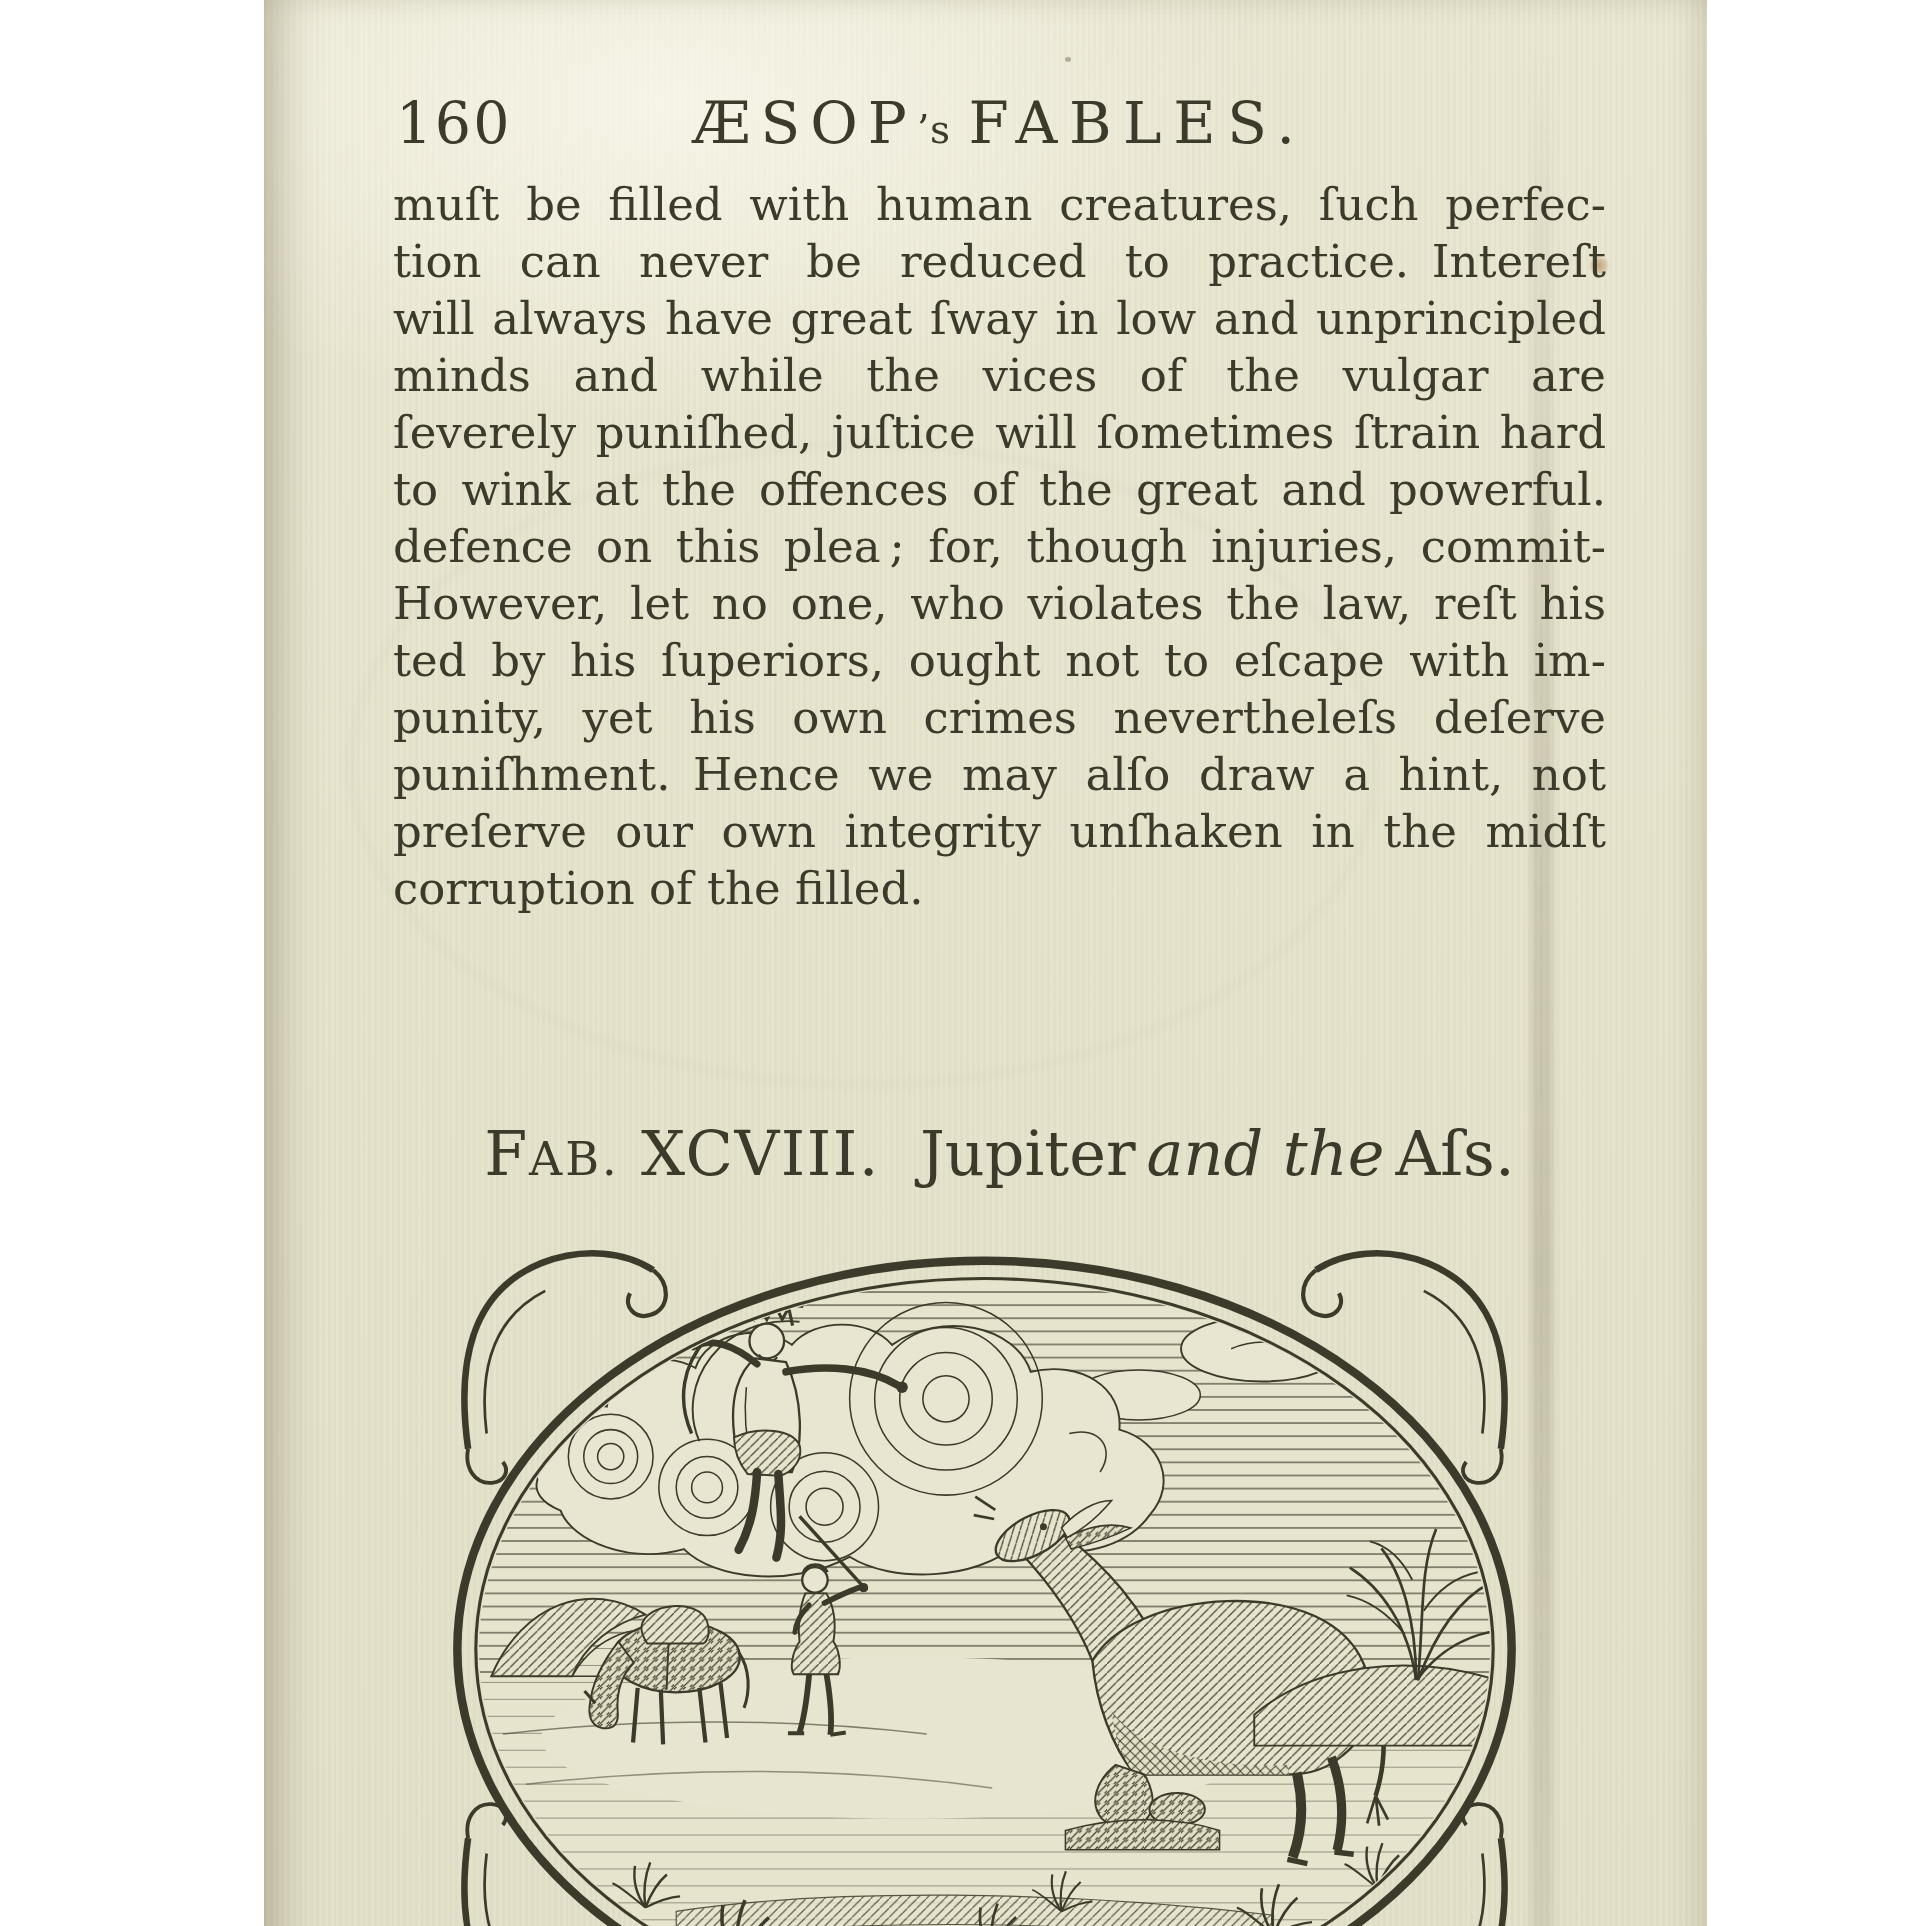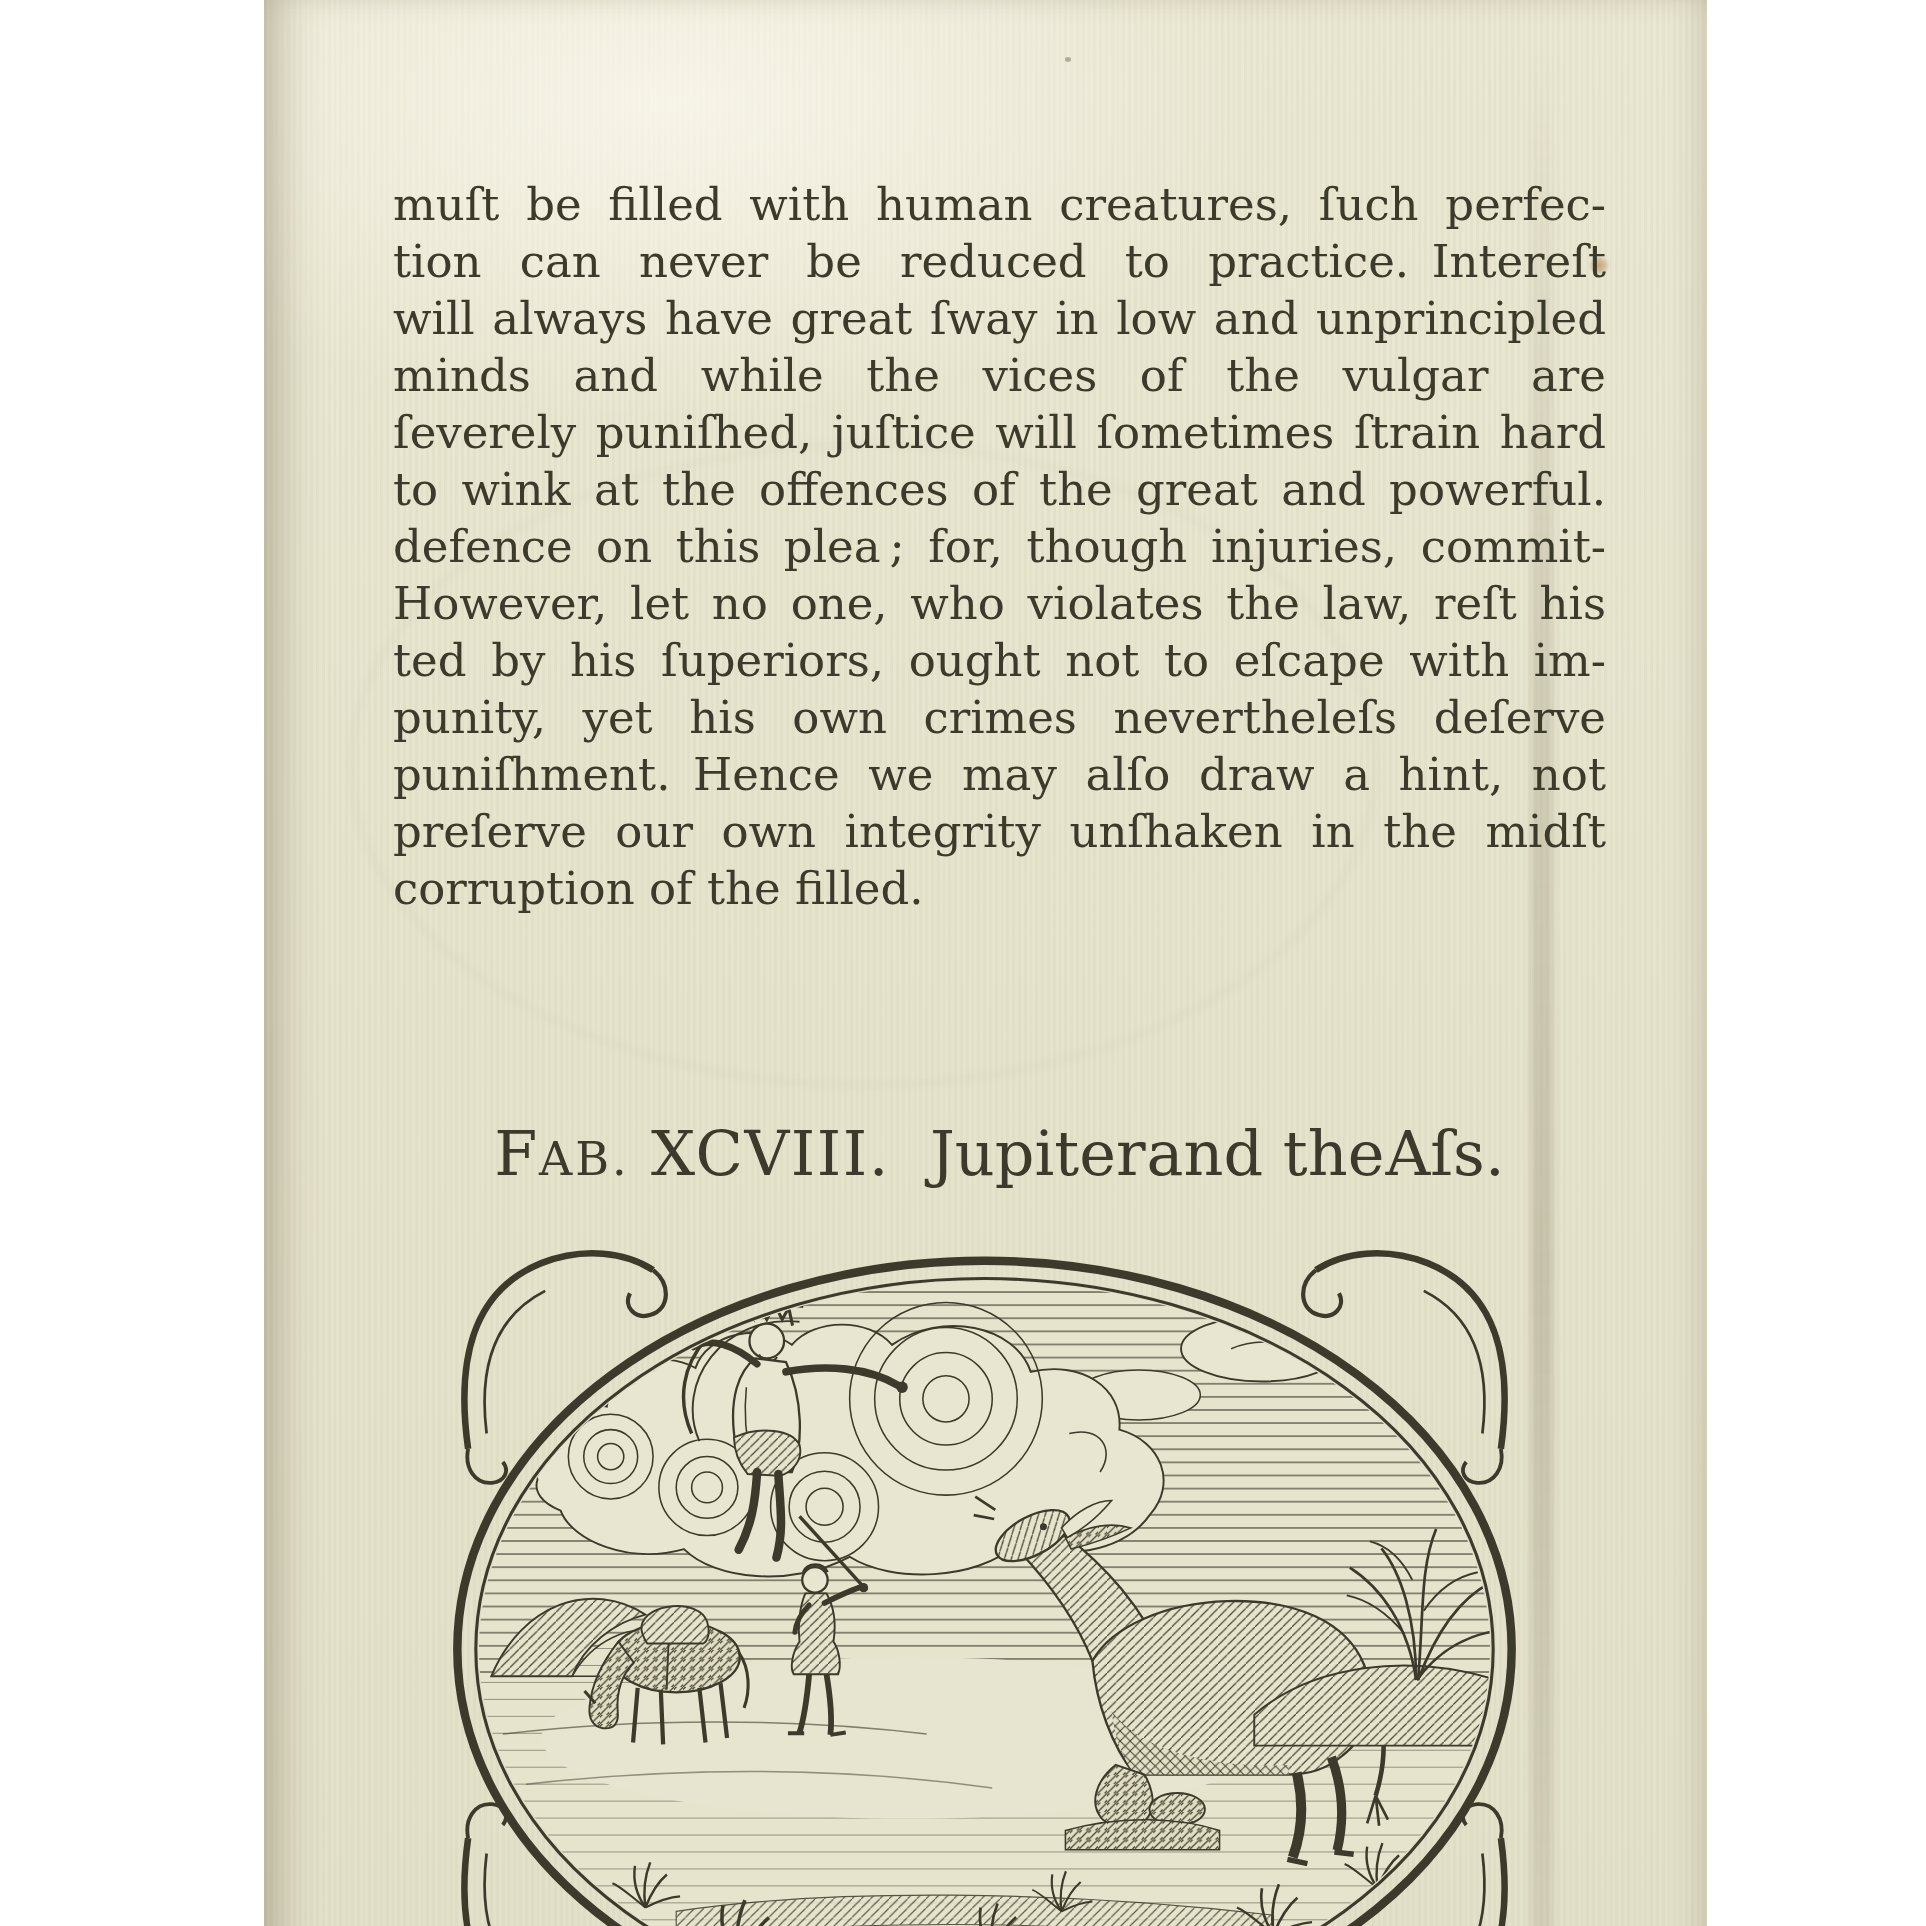--- a/index.html
+++ b/index.html
@@ -31,35 +31,39 @@
   .rt-poss{font-size:39px;letter-spacing:0.8px;}
   .rt-second{letter-spacing:11.6px;margin-left:17.7px;}
   .moral{position:absolute;left:129px;top:176px;width:1213px;}
   .jline{height:57px;line-height:57px;font-size:45px;text-align:justify;text-align-last:justify;
          white-space:normal;}
   .jline.last{text-align:left;text-align-last:left;}
   .fab-heading{position:absolute;left:129px;top:1109px;width:1213px;height:89px;line-height:89px;
                text-align:center;font-size:62px;white-space:nowrap;}
   .fab-sc{font-size:46px;letter-spacing:3.1px;}
   .fab-num{margin-right:40px;letter-spacing:1.5px;}
-  .t-italic{margin:0 1px;}
+  .t-italic{font-style:italic;margin:0 11px;}
   
   .engraving{position:absolute;left:181px;top:1233px;width:1079px;height:821px;}
 </style>
 </head>
 <body>
 
 <div id="canvas">
   <div id="page">
 
     <div class="ghost-oval"></div>
     <div class="crease"></div>
     <div class="stain1"></div>
     <div class="stain2"></div>
 
+    <div class="running-head">
+      <span class="pagenum">160</span>
+      <span class="rtitle"><span class="rt-main">ÆSOP</span><span class="rt-poss">’s</span><span class="rt-second">FABLES.</span></span>
+    </div>
 
     <div class="moral">
       <div class="jline">muſt be filled with human creatures, ſuch perfec-</div>
       <div class="jline">tion can never be reduced to practice. Intereſt</div>
       <div class="jline">will always have great ſway in low and unprincipled</div>
       <div class="jline">minds and while the vices of the vulgar are</div>
       <div class="jline">ſeverely puniſhed, juſtice will ſometimes ſtrain hard</div>
       <div class="jline">to wink at the offences of the great and powerful.</div>
       <div class="jline">defence on this plea ; for, though injuries, commit-</div>
       <div class="jline">However, let no one, who violates the law, reſt his</div>

